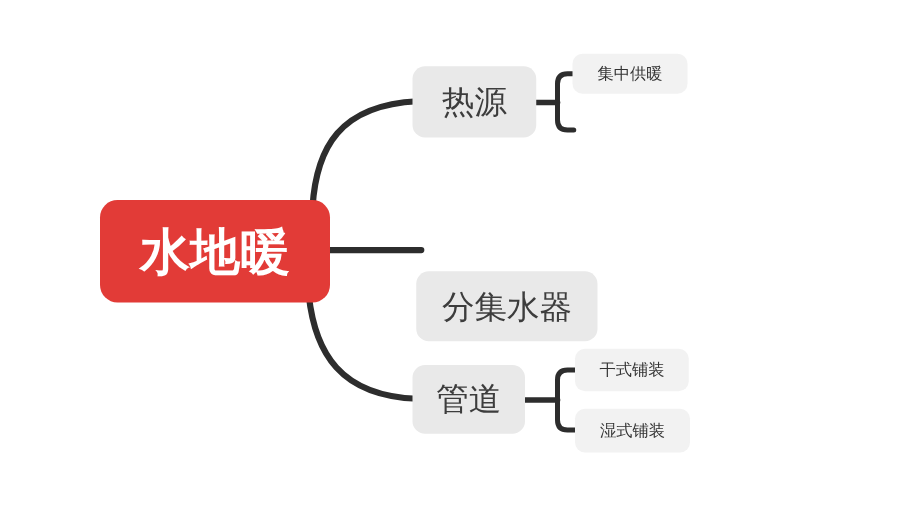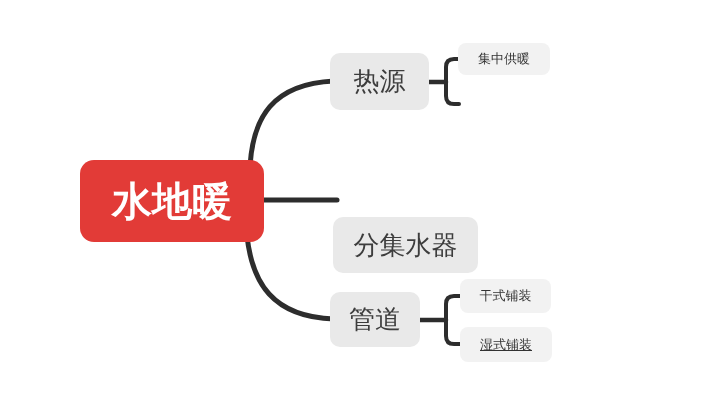--- a/index.html
+++ b/index.html
@@ -62,21 +62,21 @@
   .node-child {
     background: var(--child-bg, #f2f2f2);
     color: var(--child-text, #333333);
     font-size: 13px;
     font-weight: 500;
     border-radius: 8px;
   }
   .node-child-central { left: 458px; top: 43px;  width: 92px; height: 32px; }
   .node-child-boiler  { left: 458px; top: 88px;  width: 80px; height: 32px; }
   .node-child-dry     { left: 460px; top: 279px; width: 91px; height: 34px; }
-  .node-child-wet     { left: 460px; top: 327px; width: 92px; height: 35px; text-decoration: underline; }
+  .node-child-wet     { left: 460px; top: 327px; width: 92px; height: 35px; }
 </style>
 </head>
 <body>
 
 <div class="canvas">
 
   <svg class="connector-layer" viewBox="0 0 720 411" xmlns="http://www.w3.org/2000/svg">
     <path class="curve" d="M 250 166 C 253 118, 272 84, 334 81"></path>
     <path class="curve" d="M 258 200 L 337 200"></path>
     <path class="curve" d="M 247 236 C 252 282, 272 317, 334 319"></path>

